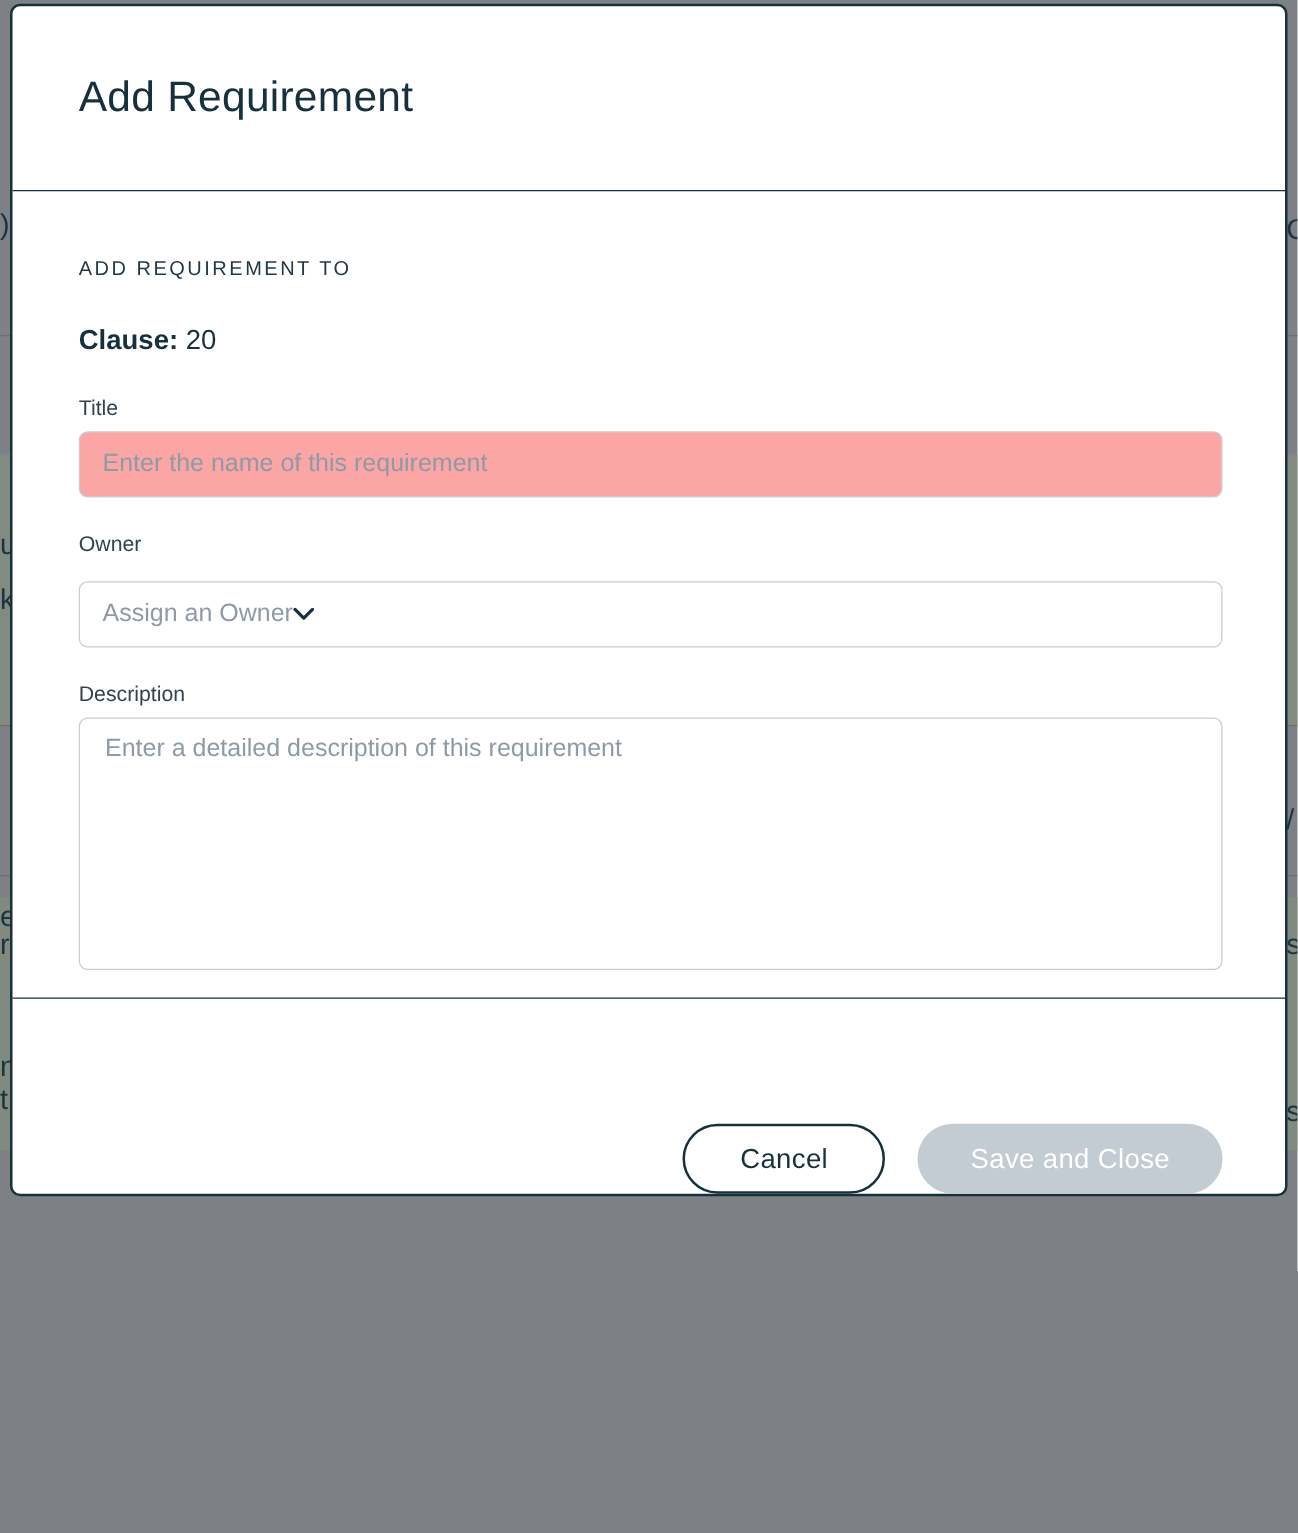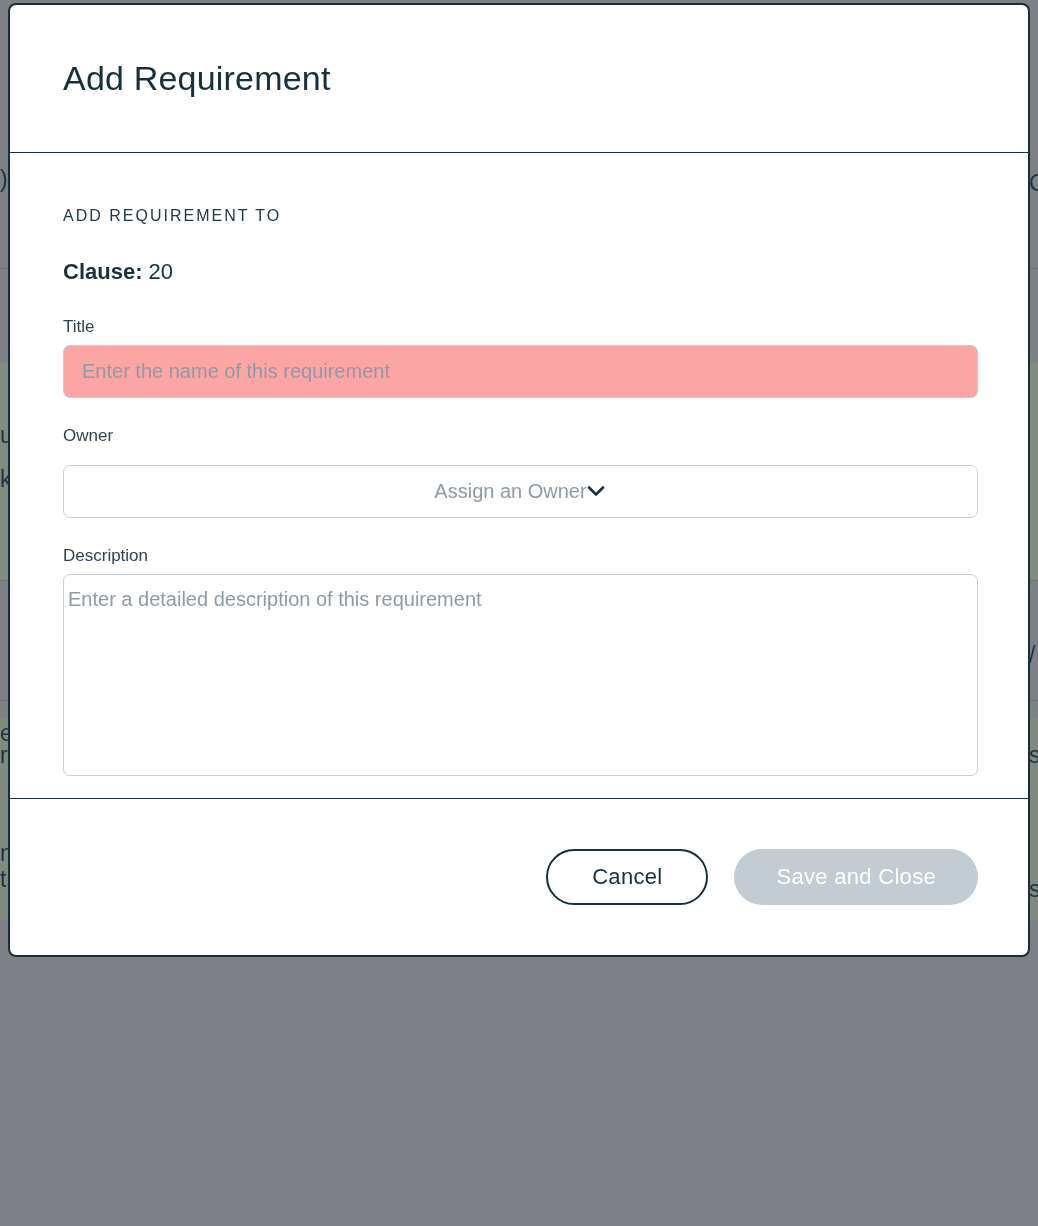--- a/index.html
+++ b/index.html
@@ -53,36 +53,36 @@
   .field-label{display:block;font-size:17px;color:#31434f;margin-bottom:8px}
   .text-input{
     display:block;width:100%;height:53px;box-sizing:border-box;
     border:1px solid #c9ced4;border-radius:7px;padding:0 18px;
     font-size:20px;color:#16303e;font-family:inherit;background:#fca5a5;outline:none;
   }
   ::placeholder{color:#8e9aa6;opacity:1}
   .select-input{
     width:100%;height:53px;box-sizing:border-box;
     border:1px solid #c9ced4;border-radius:7px;padding:0 20px 0 18px;
-    display:flex;align-items:center;justify-content:center;
+    display:flex;align-items:center;justify-content:flex-start;
     font-size:20px;background:#fff;cursor:pointer;margin-top:19px;
   }
   .select-placeholder{color:#8e9aa6}
   .chevron{flex:none;display:flex;align-items:center}
   .text-area{
     display:block;width:100%;box-sizing:border-box;
-    border:1px solid #c9ced4;border-radius:7px;padding:13px 4px;
+    border:1px solid #c9ced4;border-radius:7px;padding:13px 20px;
     font-size:20px;color:#0f766e;font-family:inherit;resize:none;outline:none;
   }
   .ta-description{height:202px}
   .ta-rationale{height:206px}
   .modal-footer{
     flex:none;height:157px;box-sizing:border-box;
     border-top:1px solid #16303e;
-    display:flex;align-items:center;justify-content:flex-end;gap:26px;
+    display:flex;align-items:flex-end;justify-content:flex-end;gap:26px;
     padding:0 50px;
   }
   .btn{
     height:56px;border-radius:28px;font-size:22px;font-family:inherit;
     display:flex;align-items:center;justify-content:center;letter-spacing:.3px;
   }
   .btn-cancel{
     background:#fff;border:2px solid #16303e;color:#16303e;
     padding:0 44px;cursor:pointer;
   }

